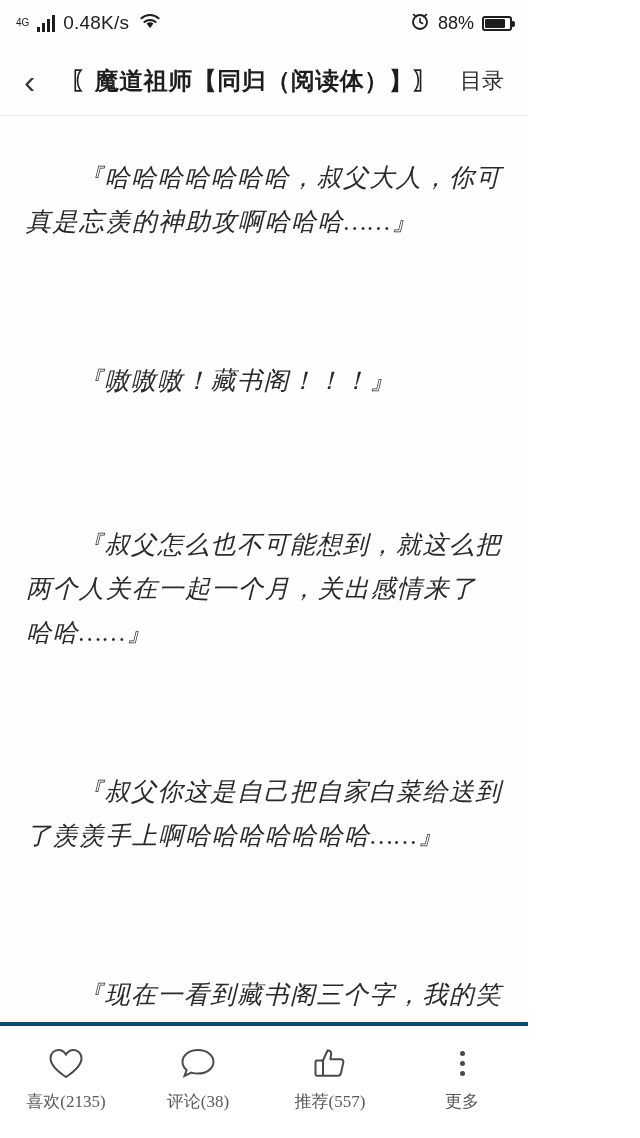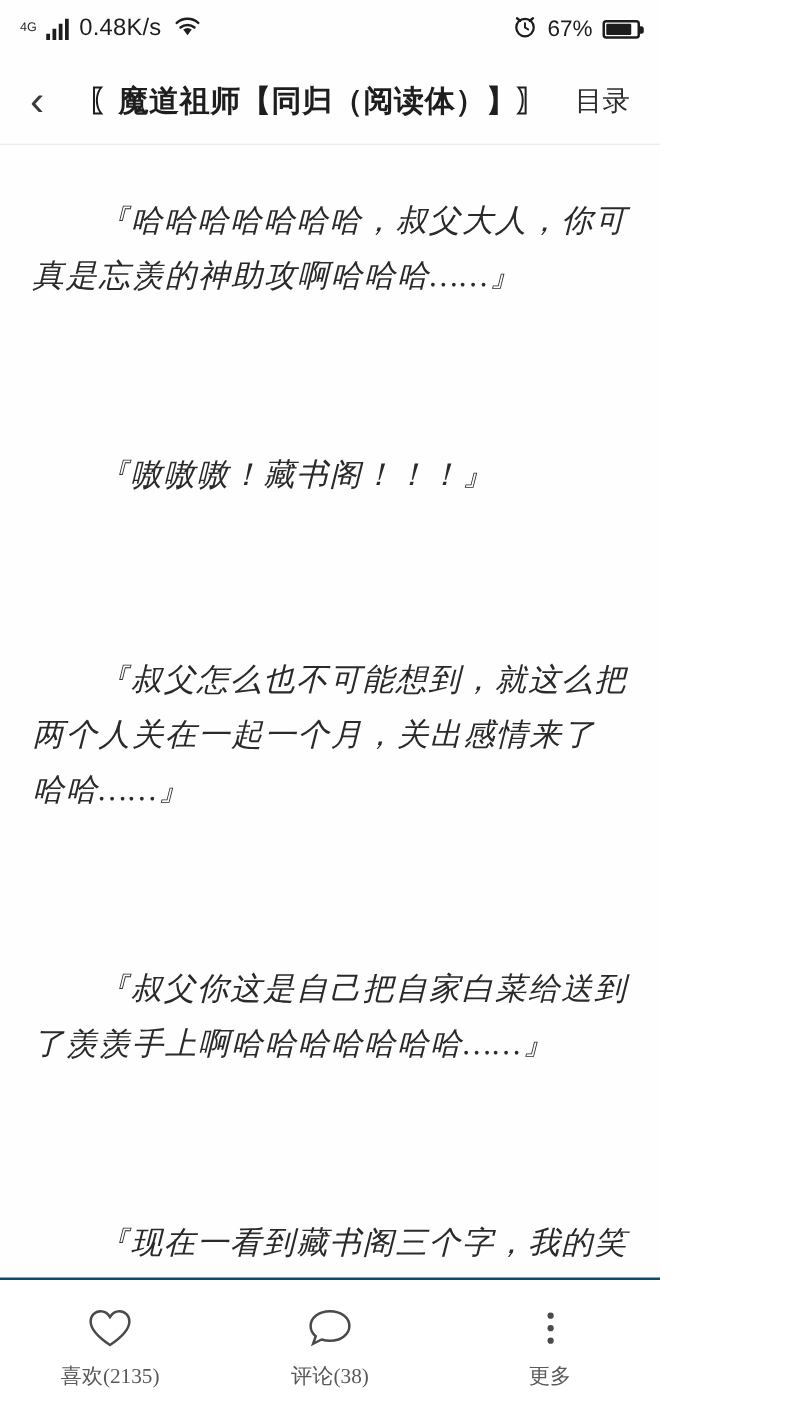--- a/index.html
+++ b/index.html
@@ -145,21 +145,21 @@
     font-style: italic;
   }
   .p-gap-1 { margin-bottom: 120px; }
   .p-gap-2 { margin-bottom: 115px; }
   .p-gap-3 { margin-bottom: 115px; }
   .p-gap-4 { margin-bottom: 115px; }
 
   
   .bottombar {
     flex: 0 0 116px;
-    border-top: 2px solid #0c4a6e;
+    border-top: 4px solid #0c4a6e;
     display: flex;
     align-items: center;
     justify-content: space-around;
     padding-bottom: 6px;
     background: #fff;
   }
   .bb-item {
     display: flex;
     flex-direction: column;
     align-items: center;
@@ -206,21 +206,21 @@
       </span>
     </div>
     <div class="sb-right">
       <span>
         <svg width="20" height="20" viewBox="0 0 20 20">
           <circle cx="10" cy="11" r="7" stroke="#1d1d1d" stroke-width="1.8" fill="none"></circle>
           <path d="M10 7.5 L10 11 L12.5 12.5" stroke="#1d1d1d" stroke-width="1.6" fill="none" stroke-linecap="round"></path>
           <path d="M3.6 3.6 L6.2 5.6 M16.4 3.6 L13.8 5.6" stroke="#1d1d1d" stroke-width="1.8" stroke-linecap="round"></path>
         </svg>
       </span>
-      <span>67%</span>
+      <span>88%</span>
       <span class="battery">
           <span></span>
         </span>
     </div>
   </div>
 
   <div class="header">
     <div class="back-btn">‹</div>
     <div class="title-wrap">
       <div class="title">〖魔道祖师【同归（阅读体）】〗</div>
@@ -249,20 +249,29 @@
 
     <div class="bb-item">
       <span class="bb-icon">
         <svg width="36" height="33" viewBox="0 0 36 33">
           <path d="M18 3 C27 3 33.5 8.3 33.5 14.8 C33.5 21.3 27 26.6 18 26.6 C15.6 26.6 13.3 26.2 11.3 25.6 L4.5 29 L6.6 23 C4 20.9 2.5 18 2.5 14.8 C2.5 8.3 9 3 18 3 Z" fill="none" stroke="#4a4a4a" stroke-width="2"></path>
         </svg>
       </span>
       <span class="bb-label">评论(38)</span>
     </div>
 
+    <div class="bb-item">
+      <span class="bb-icon">
+        <svg width="34" height="33" viewBox="0 0 34 33">
+          <path d="M10 13.5 L14.5 3.5 C16.8 3.2 18.4 4.6 18.2 6.8 L17.4 12.2 L27.5 12.2 C29.4 12.2 30.7 13.8 30.3 15.6 L28 26 C27.7 27.6 26.4 28.7 24.8 28.7 L10 28.7 Z" fill="none" stroke="#4a4a4a" stroke-width="2" stroke-linejoin="round"></path>
+          <rect x="2.5" y="13.5" width="7.5" height="15.2" rx="1.4" fill="none" stroke="#4a4a4a" stroke-width="2"></rect>
+        </svg>
+      </span>
+      <span class="bb-label">推荐(557)</span>
+    </div>
 
     <div class="bb-item">
       <span class="bb-icon">
         <span class="dots">
             <i></i>
             <i></i>
             <i></i>
           </span>
       </span>
       <span class="bb-label">更多</span>

